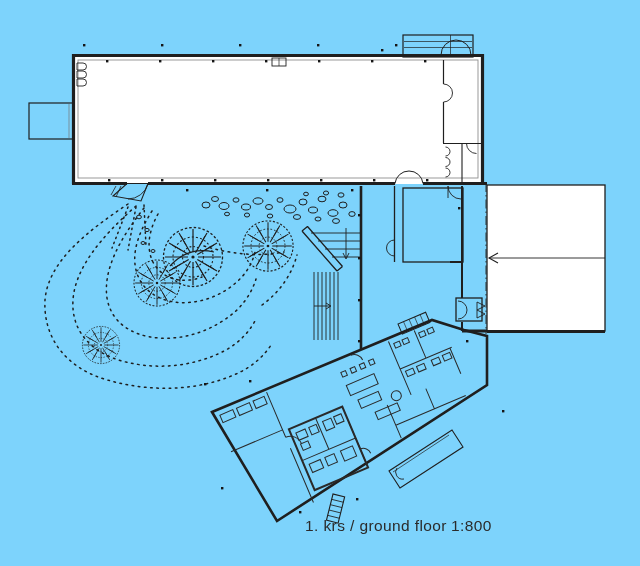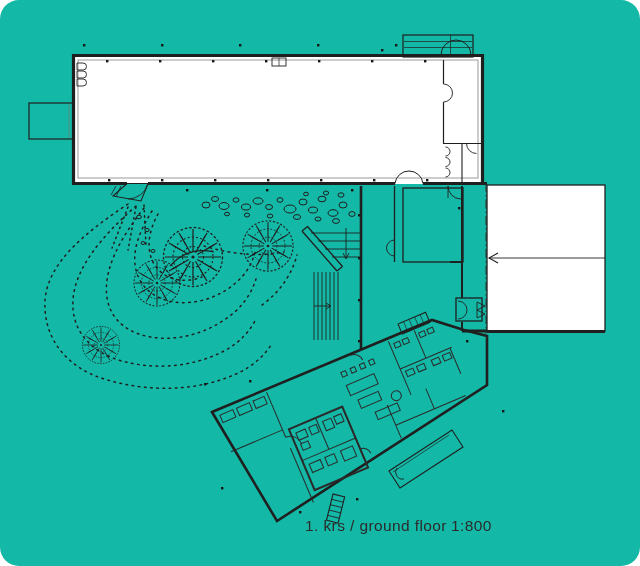--- a/index.html
+++ b/index.html
@@ -1,19 +1,18 @@
 <!DOCTYPE html>
 <html><head>
 <meta charset="utf-8">
 <style>
   html,body{margin:0;padding:0;background:#ffffff;}
   .stage{
-    position:relative;width:640px;height:566px;background:#14b8a6;overflow:hidden;
+    position:relative;width:640px;height:566px;background:#7dd3fc;overflow:hidden;
     font-family:"Liberation Sans",sans-serif;
-    border-radius:19px;
   }
   svg{position:absolute;left:0;top:0;}
   .ink{stroke:#1f1f1f;fill:none;}
   .caption-text{
     font-family:"Liberation Sans",sans-serif;
     font-size:15.5px;letter-spacing:.4px;fill:#2b2b2b;
   }
 </style>
 </head>
 <body>

